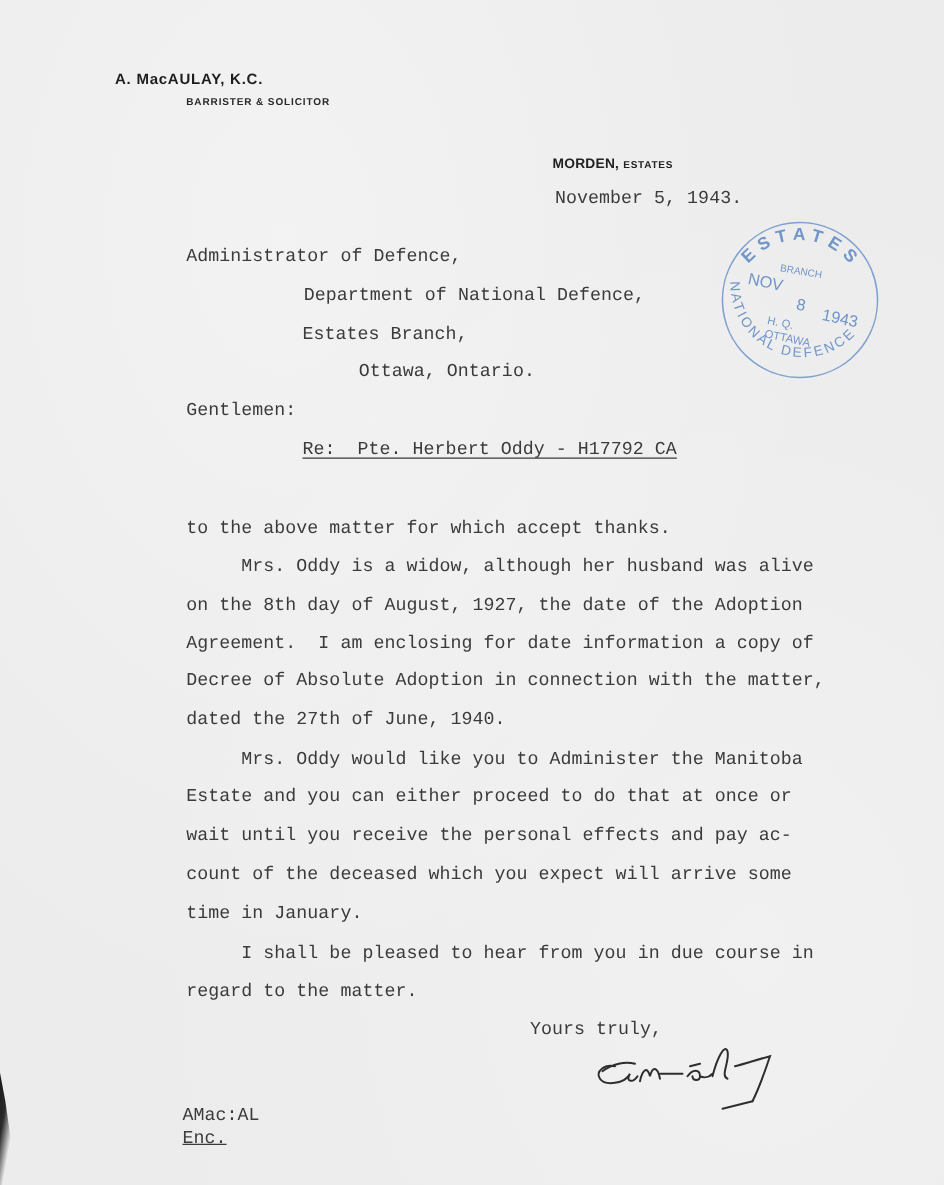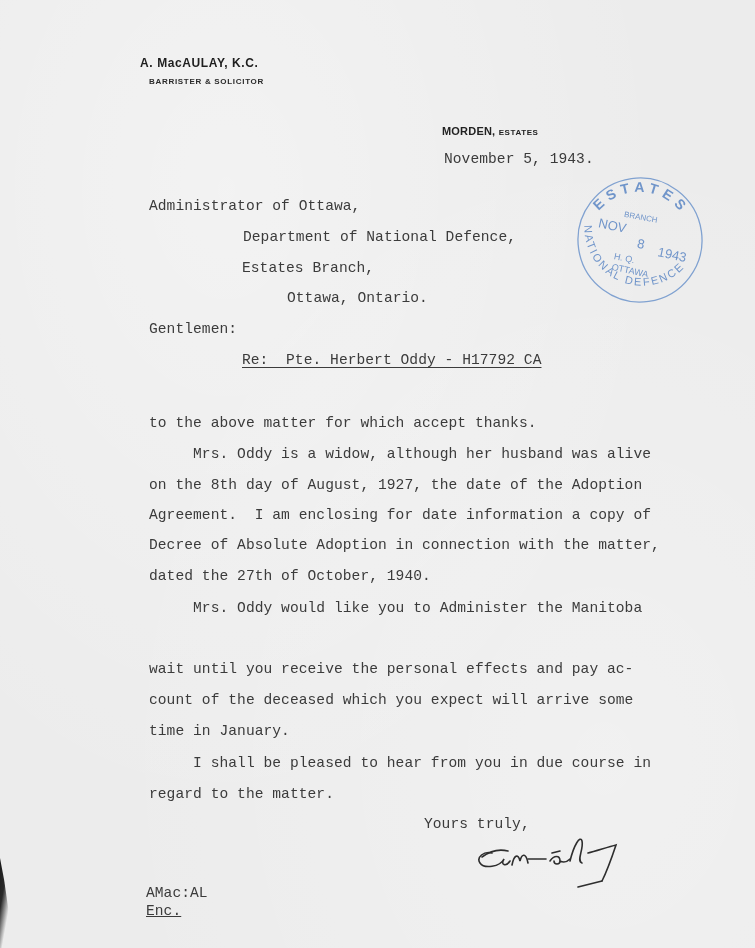--- a/index.html
+++ b/index.html
@@ -16,21 +16,21 @@
       radial-gradient(ellipse at 80% 80%, rgba(255,255,255,0.25), rgba(255,255,255,0) 60%);
   }
   .edge-shadow {
     position: absolute; left: 0; bottom: 0; width: 14px; height: 90px;
     background: linear-gradient(100deg, #1a1a1a 0%, #2a2a2a 30%, rgba(200,200,200,0) 60%);
     clip-path: polygon(0 0, 30% 25%, 100% 100%, 0 100%);
   }
   .letterhead-name {
     position: absolute; left: 92px; top: 56px;
     font-family: "Liberation Sans", sans-serif; font-weight: bold;
-    font-size: 12px; letter-spacing: 0.6px; color: #1e1e1e; margin-left: 48px;
+    font-size: 12px; letter-spacing: 0.6px; color: #1e1e1e;
   }
   .letterhead-title {
     position: absolute; left: 149px; top: 77px;
     font-family: "Liberation Sans", sans-serif; font-weight: bold;
     font-size: 8px; letter-spacing: 0.7px; color: #2a2a2a;
   }
   .place {
     position: absolute; left: 442px; top: 125px;
     font-family: "Liberation Sans", sans-serif; font-weight: bold;
     font-size: 11px; letter-spacing: 0.2px; color: #222;
@@ -83,35 +83,36 @@
       </text>
       <text x="50" y="46" font-size="8" transform="rotate(10 70 66)">BRANCH</text>
       <text x="26" y="62" font-size="13" transform="rotate(12 70 66)">NOV</text>
       <text x="68" y="74" font-size="13" transform="rotate(12 70 66)">8</text>
       <text x="90" y="78" font-size="13" transform="rotate(12 70 66)">1943</text>
       <text x="48" y="90" font-size="9" transform="rotate(12 70 66)">H. Q.</text>
       <text x="48" y="101" font-size="9" transform="rotate(12 70 66)">OTTAWA</text>
     </g>
   </svg>
 
-  <div class="tw" style="left:149px; top:198px;">Administrator of Ottawa,</div>
+  <div class="tw" style="left:149px; top:198px;">Administrator of Defence,</div>
   <div class="tw" style="left:195px; top:229px;margin-left:48px;">Department of National Defence,</div>
   <div class="tw" style="left:242px; top:260px;">Estates Branch,</div>
   <div class="tw" style="left:287px; top:290px;">Ottawa, Ontario.</div>
 
   <div class="tw" style="left:149px; top:321px;">Gentlemen:</div>
   <div class="tw re" style="left:242px; top:352px;">Re:  Pte. Herbert Oddy - H17792 CA</div>
 
   <div class="tw" style="left:149px; top:446px;">     Mrs. Oddy is a widow, although her husband was alive</div>
   <div class="tw" style="left:149px; top:415px;">to the above matter for which accept thanks.</div>
   <div class="tw" style="left:149px; top:477px;">on the 8th day of August, 1927, the date of the Adoption</div>
   <div class="tw" style="left:149px; top:507px;">Agreement.  I am enclosing for date information a copy of</div>
   <div class="tw" style="left:149px; top:537px;">Decree of Absolute Adoption in connection with the matter,</div>
-  <div class="tw" style="left:149px; top:568px;">dated the 27th of October, 1940.</div>
+  <div class="tw" style="left:149px; top:568px;">dated the 27th of June, 1940.</div>
   <div class="tw" style="left:149px; top:600px;">     Mrs. Oddy would like you to Administer the Manitoba</div>
+  <div class="tw" style="left:149px; top:630px;">Estate and you can either proceed to do that at once or</div>
   <div class="tw" style="left:149px; top:692px;">count of the deceased which you expect will arrive some</div>
   <div class="tw" style="left:149px; top:661px;">wait until you receive the personal effects and pay ac-</div>
   <div class="tw" style="left:149px; top:723px;">time in January.</div>
   <div class="tw" style="left:149px; top:755px;">     I shall be pleased to hear from you in due course in</div>
   <div class="tw" style="left:149px; top:786px;">regard to the matter.</div>
 
   <div class="tw" style="left:424px; top:816px;">Yours truly,</div>
 
   <svg class="signature" viewBox="0 0 170 60">
     <title>A. MacAulay signature</title>

